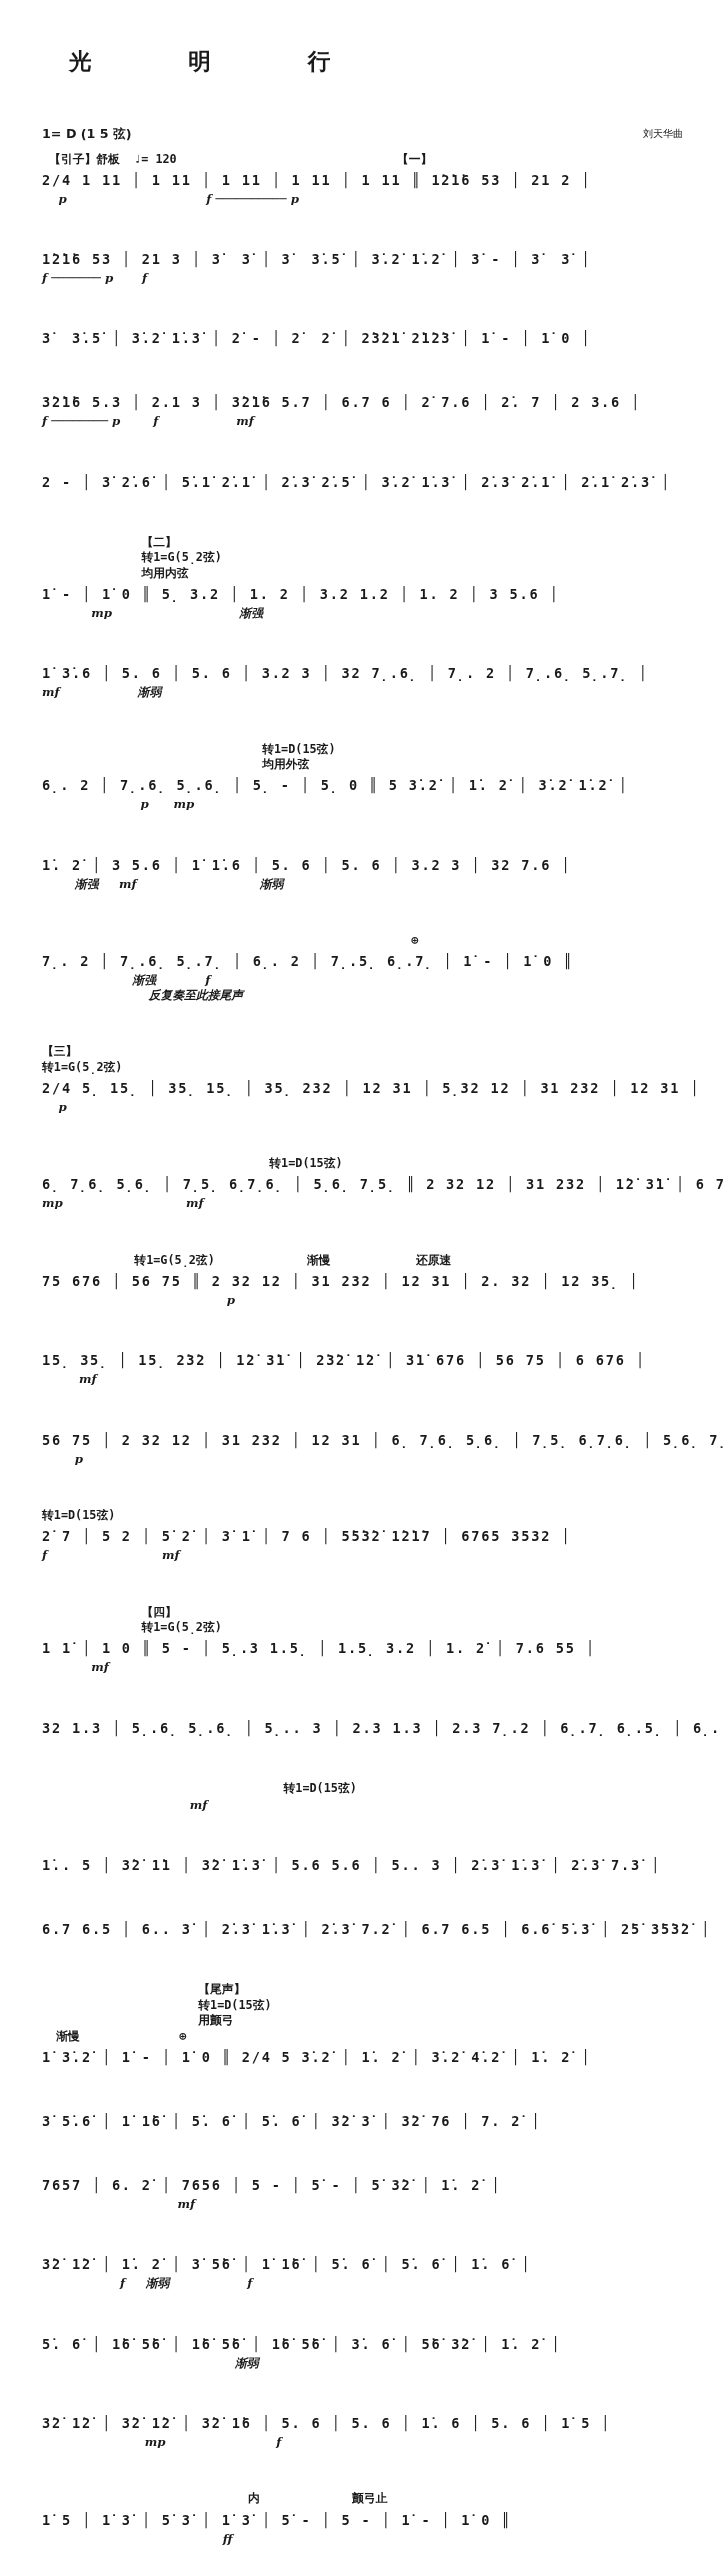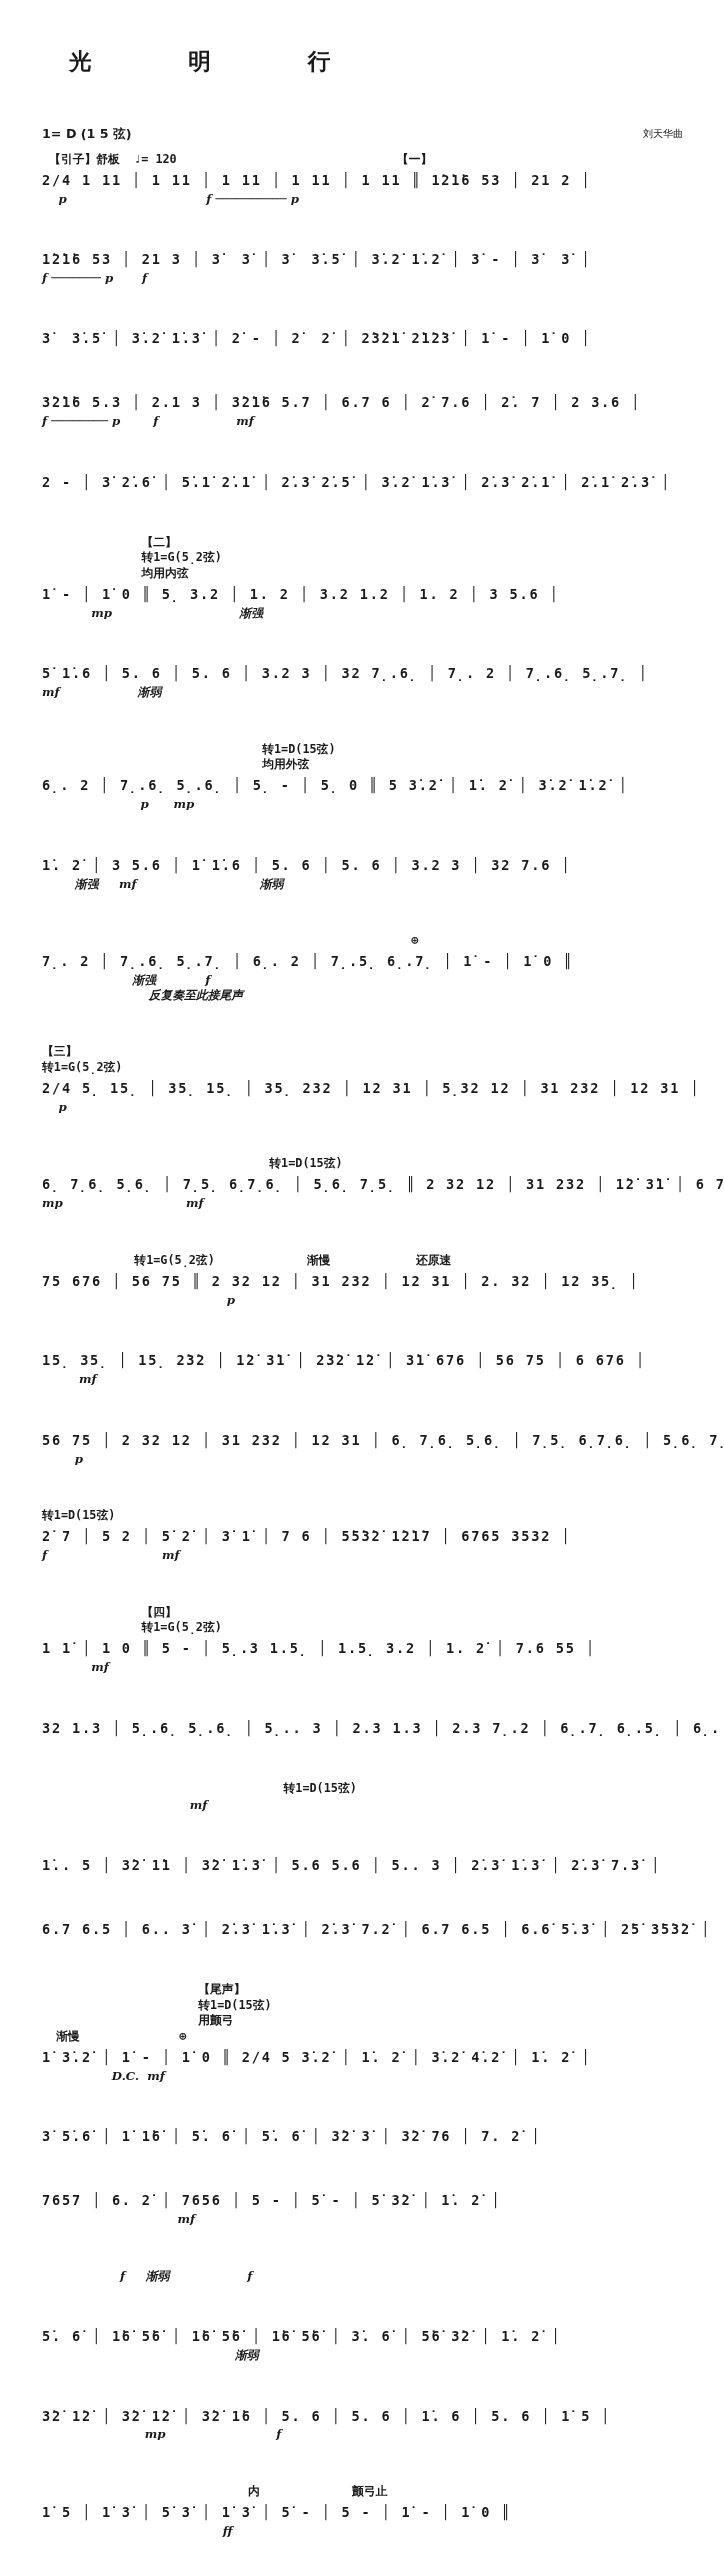--- a/index.html
+++ b/index.html
@@ -52,21 +52,21 @@
         <div class="notes">2 - │ 3̇ 2̇.6̇ │ 5̇.1̇ 2̇.1̇ │ 2̇.3̇ 2̇.5̇ │ 3̇.2̇ 1̇.3̇ │ 2̇.3̇ 2̇.1̇ │ 2̇.1̇ 2̇.3̇ │</div>
       </div>
     <div class="line">
         <div class="lbl">              【二】
               转1=G(5̣2弦)
               均用内弦</div>
         <div class="notes">1̇ - │ 1̇ 0 ║ 5̣ 3.2 │ 1. 2 │ 3.2 1.2 │ 1. 2 │ 3 5.6 │</div>
         <div class="dyn">            mp                               渐强</div>
       </div>
     <div class="line">
-        <div class="notes">5̇ 1̇.6 │ 5. 6 │ 5. 6 │ 3.2 3 │ 32 7̣.6̣ │ 7̣. 2 │ 7̣.6̣ 5̣.7̣ │</div>
+        <div class="notes">1̇ 3̇.6 │ 5. 6 │ 5. 6 │ 3.2 3 │ 32 7̣.6̣ │ 7̣. 2 │ 7̣.6̣ 5̣.7̣ │</div>
         <div class="dyn">mf                   渐弱</div>
       </div>
     <div class="line">
         <div class="lbl">                               转1=D(15弦)
                                均用外弦</div>
         <div class="notes">6̣. 2 │ 7̣.6̣ 5̣.6̣ │ 5̣ - │ 5̣ 0 ║ 5 3̇.2̇ │ 1̇. 2̇ │ 3̇.2̇ 1̇.2̇ │</div>
         <div class="dyn">                        p      mp</div>
       </div>
     <div class="line">
         <div class="notes">1̇. 2̇ │ 3 5.6 │ 1̇ 1̇.6 │ 5. 6 │ 5. 6 │ 3.2 3 │ 32 7.6 │</div>
@@ -125,30 +125,30 @@
       </div>
     <div class="line">
         <div class="notes">6.7 6.5 │ 6.. 3̇ │ 2̇.3̇ 1̇.3̇ │ 2̇.3̇ 7.2̇ │ 6.7 6.5 │ 6.6̇ 5̇.3̇ │ 2̇5̇ 3̇5̇3̇2̇ │</div>
       </div>
     <div class="line">
         <div class="lbl">                      【尾声】
                       转1=D(15弦)
                       用颤弓
   渐慢              ⊕</div>
         <div class="notes">1̇ 3̇.2̇ │ 1̇ - │ 1̇ 0 ║ 2/4 5 3̇.2̇ │ 1̇. 2̇ │ 3̇.2̇ 4̇.2̇ │ 1̇. 2̇ │</div>
-        <div class="dyn">                 D.C.  mf</div>
       </div>
     <div class="line">
         <div class="notes">3̇ 5̇.6̇ │ 1̇ 1̇6̇ │ 5̇. 6̇ │ 5̇. 6̇ │ 3̇2̇ 3̇ │ 3̇2̇ 76 │ 7. 2̇ │</div>
       </div>
     <div class="line">
         <div class="notes">7657 │ 6. 2̇ │ 7656 │ 5 - │ 5̇ - │ 5̇ 3̇2̇ │ 1̇. 2̇ │</div>
         <div class="dyn">                                 mf</div>
       </div>
     <div class="line">
+        <div class="notes">3̇2̇ 1̇2̇ │ 1̇. 2̇ │ 3̇ 5̇6̇ │ 1̇ 1̇6̇ │ 5̇. 6̇ │ 5̇. 6̇ │ 1̇. 6̇ │</div>
         <div class="dyn">                   f     渐弱                   f</div>
       </div>
     <div class="line">
         <div class="notes">5̇. 6̇ │ 1̇6̇ 5̇6̇ │ 1̇6̇ 5̇6̇ │ 1̇6̇ 5̇6̇ │ 3̇. 6̇ │ 5̇6̇ 3̇2̇ │ 1̇. 2̇ │</div>
         <div class="dyn">                                               渐弱</div>
       </div>
     <div class="line">
         <div class="notes">3̇2̇ 1̇2̇ │ 3̇2̇ 1̇2̇ │ 3̇2̇ 1̇6 │ 5. 6 │ 5. 6 │ 1̇. 6 │ 5. 6 │ 1̇ 5 │</div>
         <div class="dyn">                         mp                           f</div>
       </div>

